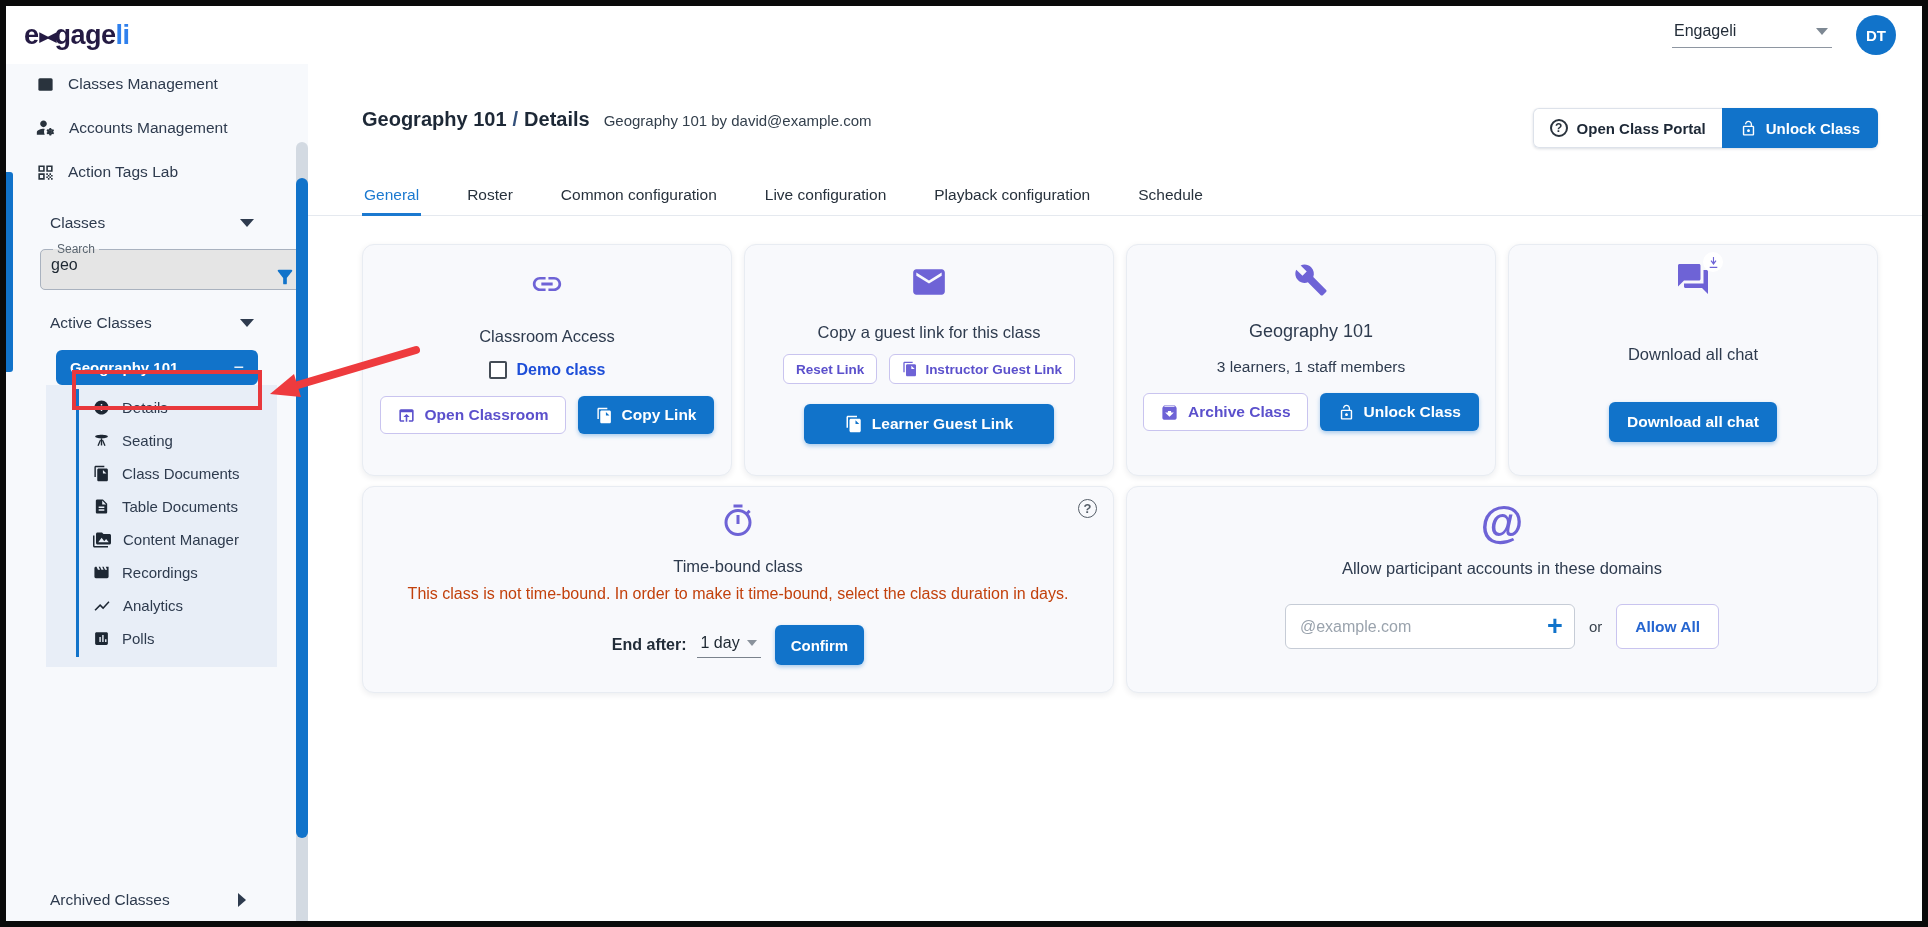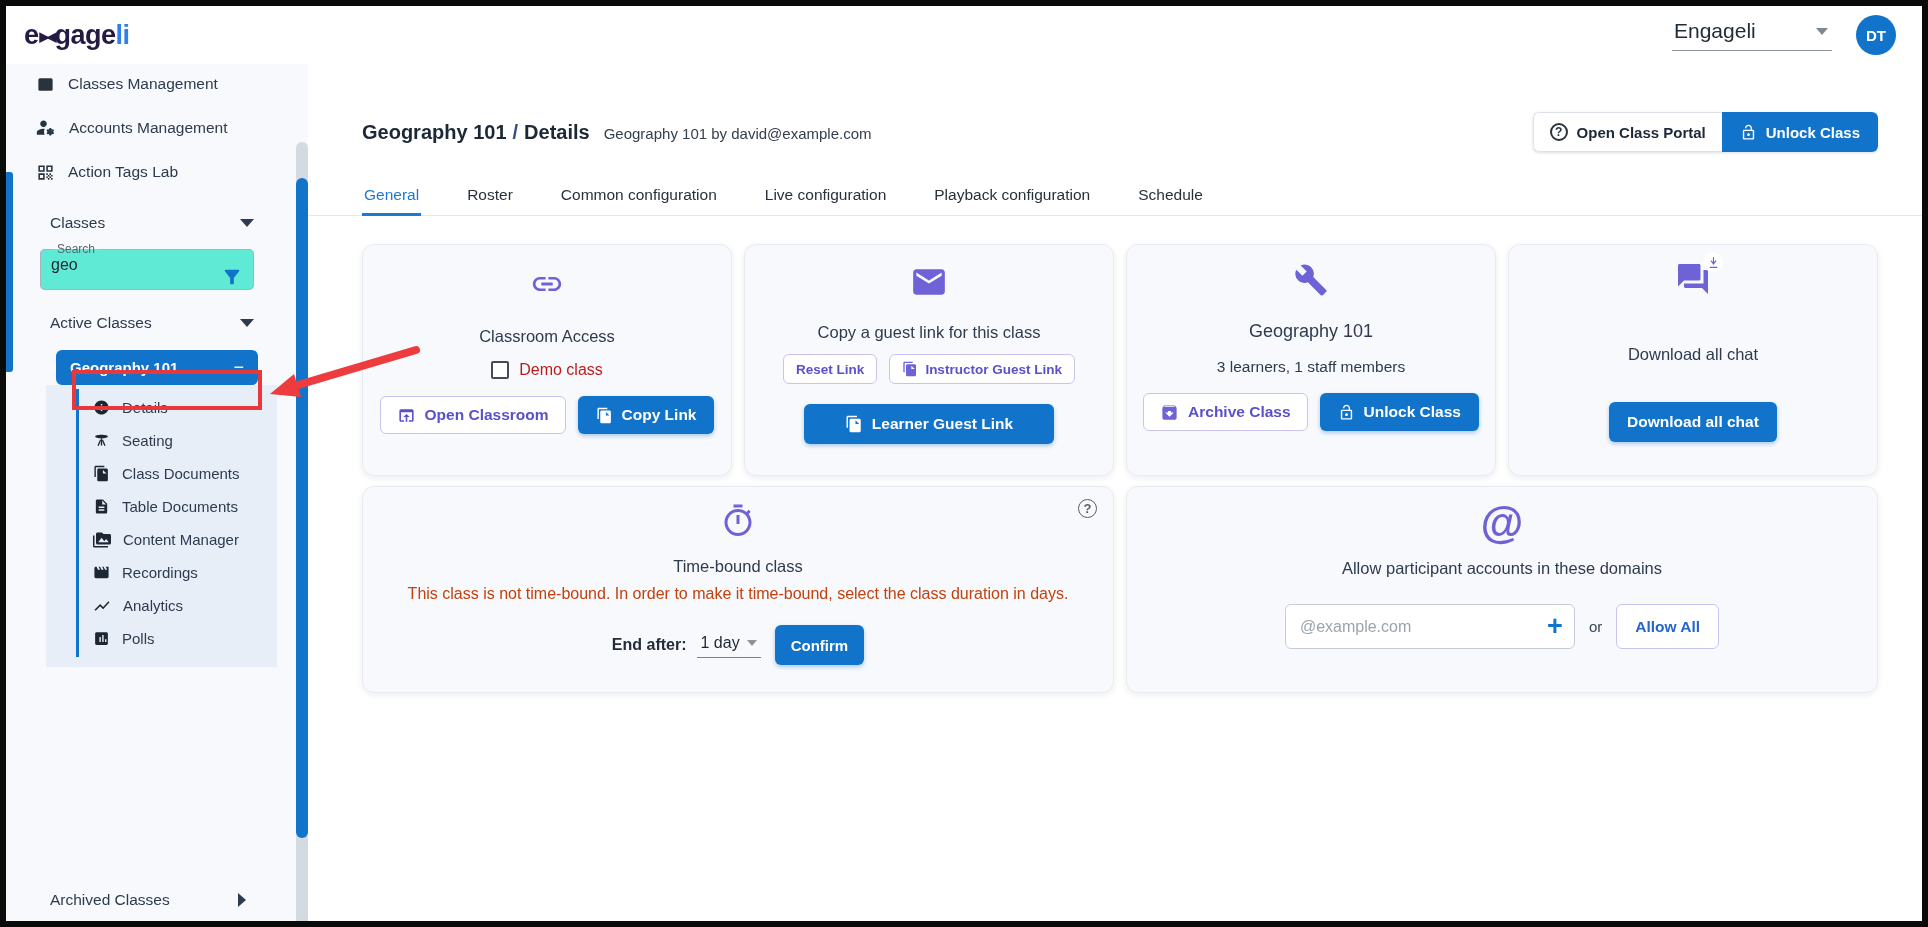--- a/index.html
+++ b/index.html
@@ -14,53 +14,53 @@
     position: relative; z-index: 5; height: 58px; background:#fff;
     display:flex; align-items:center; padding: 0 26px 0 18px;
   }
   .logo { display:flex; align-items:center; font-weight:800; font-size:27px; color:#241a43; letter-spacing:-.5px; }
   .logo .bowtie { font-size:13px; letter-spacing:-3px; margin:2px 1px 0 1px; color:#241a43; }
   .logo .accent { color:#2f80ed; }
   .topbar-right { margin-left:auto; display:flex; align-items:center; }
   .org-select {
     width:160px; display:flex; align-items:center; justify-content:space-between;
     border-bottom:1px solid #8e96a1; padding:0 4px 7px 2px; margin-right:24px;
-    font-size:21px; color:#222c38; cursor:pointer;
+    font-size:16px; color:#222c38; cursor:pointer;
   }
   .tri-down-sm { width:0; height:0; border-left:6px solid transparent; border-right:6px solid transparent; border-top:7px solid #7d8893; }
   .avatar { width:40px; height:40px; border-radius:50%; background:#1173ca; color:#fff; font-size:15px; font-weight:700; display:flex; align-items:center; justify-content:center; }
   
   .page-body { display:flex; height: 857px; }
   .sidebar { width:302px; background:#f7f9fc; position:relative; overflow:hidden; flex:0 0 302px; }
   .main { flex:1; background:#fff; padding: 44px 44px 0 54px; position:relative; }
   
   .side-row { height:40px; display:flex; align-items:center; gap:13px; padding-left:30px; color:#2e3b4e; font-size:15.5px; cursor:pointer; }
   .side-row:first-child { margin-top:-12px; }
   .side-row + .side-row { margin-top:4px; }
   .side-row svg { flex:0 0 auto; }
   .side-header { margin-top:14px; height:34px; display:flex; align-items:center; justify-content:space-between; padding:0 54px 0 44px; font-size:15.5px; color:#2e3b4e; cursor:pointer; }
   .tri-down { width:0; height:0; border-left:7px solid transparent; border-right:7px solid transparent; border-top:8px solid #2e3b4e; }
   .tri-right { width:0; height:0; border-top:7px solid transparent; border-bottom:7px solid transparent; border-left:8px solid #2e3b4e; }
   .section-indicator { position:absolute; left:0; top:108px; width:7px; height:200px; background:#1173ca; border-radius:0 3px 3px 0; }
-  .search-box { position:relative; margin:2px 12px 0 34px; width:214px; height:48px; border:1px solid #a9b2bf; border-radius:5px; background:#5eead4; min-width:0; padding:0 8px 4px 10px; }
+  .search-box { position:relative; margin:2px 12px 0 34px; width:267px; height:48px; border:1px solid #a9b2bf; border-radius:5px; background:#e5e5e5; min-width:0; padding:0 8px 4px 10px; }
   .search-box legend { font-size:12px; color:#5a6570; padding:0 4px; margin-left:2px; }
   .search-box input { border:0; outline:0; background:transparent; font-size:16px; color:#1e2832; width:160px; font-family:inherit; }
   .funnel { position:absolute; right:10px; top:10px; }
   .active-header { margin-top:16px; }
   .tree { margin-left:40px; margin-top:10px; width:231px; }
   .class-btn { margin-left:10px; width:202px; height:35px; background:#1173ca; border-radius:6px; color:#fff; font-size:15px; font-weight:700; display:flex; align-items:center; justify-content:space-between; padding:0 14px; cursor:pointer; }
   .class-btn .minus { font-size:18px; font-weight:400; }
   .tree-sub { background:#e8eef7; padding:4px 0 10px 30px; }
   .tree-sub-inner { border-left:3px solid #1173ca; padding:2px 0; }
   .sub-row { height:33px; display:flex; align-items:center; gap:12px; padding-left:14px; font-size:15px; color:#2e3b4e; cursor:pointer; }
   .archived-row { position:absolute; bottom:4px; left:0; right:8px; height:34px; display:flex; align-items:center; justify-content:space-between; padding:0 54px 0 44px; font-size:15.5px; color:#2e3b4e; cursor:pointer; }
   .side-scroll-track { position:absolute; left:290px; top:136px; width:12px; height:779px; background:#d3dae2; border-radius:6px 6px 0 0; z-index:6; }
   .side-scroll-thumb { position:absolute; left:290px; top:172px; width:12px; height:660px; background:#1173ca; border-radius:6px; z-index:7; cursor:grab; }
   
-  .main-header { display:flex; align-items:center; height:48px;gap:46px; }
+  .main-header { display:flex; align-items:flex-start; height:48px;gap:46px; }
   .crumb-wrap { display:flex; align-items:baseline; gap:14px; }
   .crumb { font-size:20px; font-weight:700; color:#1d2836; }
   .crumb .sep { margin:0 6px; color:#33507a; }
   .subtitle { font-size:15px; color:#333f4c; }
   .portal-group { margin-left:auto; display:flex; box-shadow:0 1px 3px rgba(10,30,60,.15); border-radius:6px; }
   .btn-portal { height:40px; display:flex; align-items:center; gap:9px; padding:0 16px; background:#fff; border:1px solid #dde2ea; border-right:0; border-radius:6px 0 0 6px; font-size:15px; font-weight:600; color:#1d2836; cursor:pointer; font-family:inherit; }
   .help-circle { width:18px; height:18px; border:2px solid #2a333d; border-radius:50%; font-size:12px; font-weight:700; color:#2a333d; display:flex; align-items:center; justify-content:center; }
   .btn-unlock-top { height:40px; display:flex; align-items:center; gap:9px; padding:0 18px; background:#1173ca; border:0; border-radius:0 6px 6px 0; font-size:15px; font-weight:700; color:#fff; cursor:pointer; font-family:inherit; }
   
   .tabs { display:flex; gap:44px; margin:20px -44px 0 -54px; padding:0 44px 0 54px; border-bottom:1px solid #e5e9ef; }
@@ -72,21 +72,21 @@
   .card-row + .card-row { margin-top:10px; }
   .card { background:#f8f9fc; border:1px solid #e8ecf2; border-radius:12px; box-shadow:0 2px 6px rgba(16,30,54,.08); display:flex; flex-direction:column; align-items:center; text-align:center; position:relative; }
   .card-sm { flex:1; height:232px; }
   .card-wide { flex:1; height:207px; }
   .card-center { width:373px; height:156px; margin:11px auto 0; }
   .card-title { font-size:16.5px; color:#2e3b4e; }
   .purple { color:#6e63d6; }
   .btn-blue { height:38px; display:flex; align-items:center; justify-content:center; gap:9px; padding:0 18px; background:#1173ca; border:0; border-radius:6px; color:#fff; font-size:15.5px; font-weight:700; cursor:pointer; font-family:inherit; box-shadow:0 2px 4px rgba(17,115,202,.35); }
   .btn-outline { height:38px; display:flex; align-items:center; justify-content:center; gap:9px; padding:0 16px; background:#fff; border:1px solid #c9c4ef; border-radius:6px; color:#5b50cc; font-size:15.5px; font-weight:600; cursor:pointer; font-family:inherit; }
   .btn-row { display:flex; gap:12px; }
-  .checkbox-row { display:flex; align-items:flex-end; gap:10px; font-size:16px; color:#b91c1c; cursor:pointer; }
+  .checkbox-row { display:flex; align-items:flex-end; gap:10px; font-size:16px; color:#1d4ed8; cursor:pointer;font-weight:bold; }
   .checkbox { width:18px; height:18px; border:2px solid #444c55; border-radius:2px; background:#fff; }
   .btn-outline-sm { height:30px; font-size:13.5px; padding:0 12px; gap:7px; }
   .icon-badge-wrap { position:relative; }
   .dl-badge { position:absolute; top:-9px; right:-12px; width:20px; height:20px; background:#fff; border-radius:50%; display:flex; align-items:center; justify-content:center; }
   .tb-controls { display:flex; align-items:center; }
   .tb-label { font-size:16px; color:#222d39; font-weight:600; }
   .duration-select { display:flex; align-items:center; gap:7px; margin:0 14px 0 10px; padding:2px 4px 5px; border-bottom:1px solid #7a828c; font-size:16px; color:#1e2832; cursor:pointer; }
   .tri-select { width:0; height:0; border-left:5px solid transparent; border-right:5px solid transparent; border-top:6px solid #8a929c; }
   .btn-confirm { height:40px; padding:0 16px; font-size:15px; }
   .card-help { position:absolute; top:12px; right:16px; width:19px; height:19px; border:1.8px solid #555e68; border-radius:50%; color:#555e68; font-size:13px; font-weight:700; display:flex; align-items:center; justify-content:center; cursor:pointer; }

